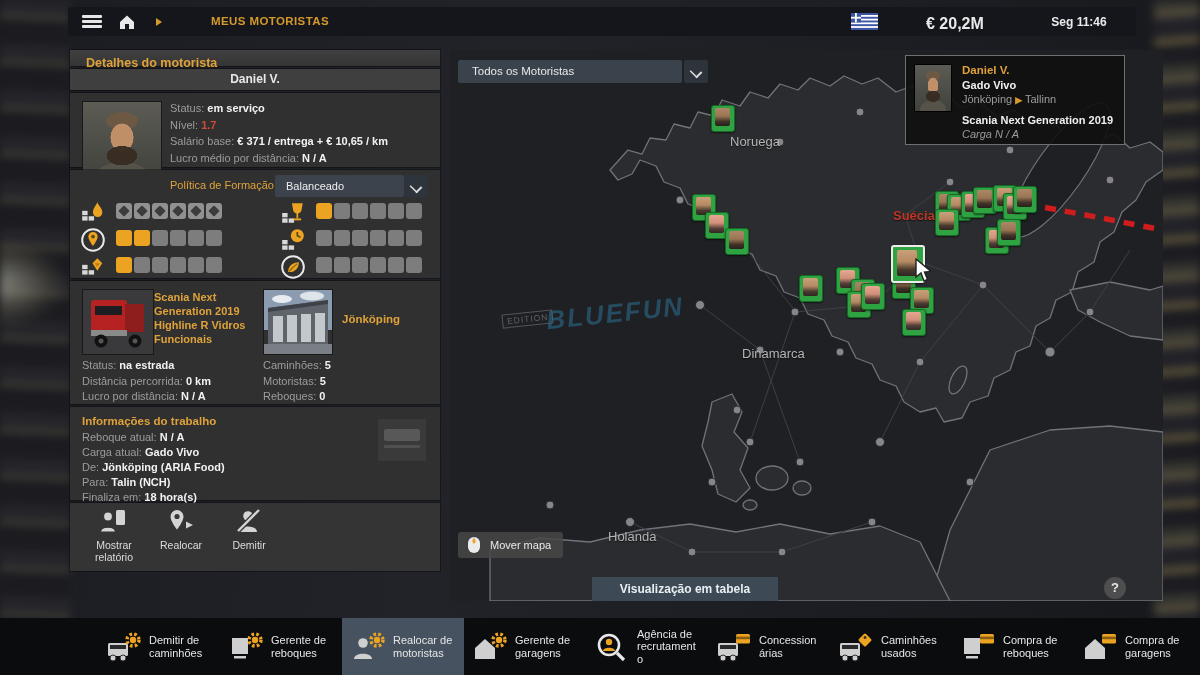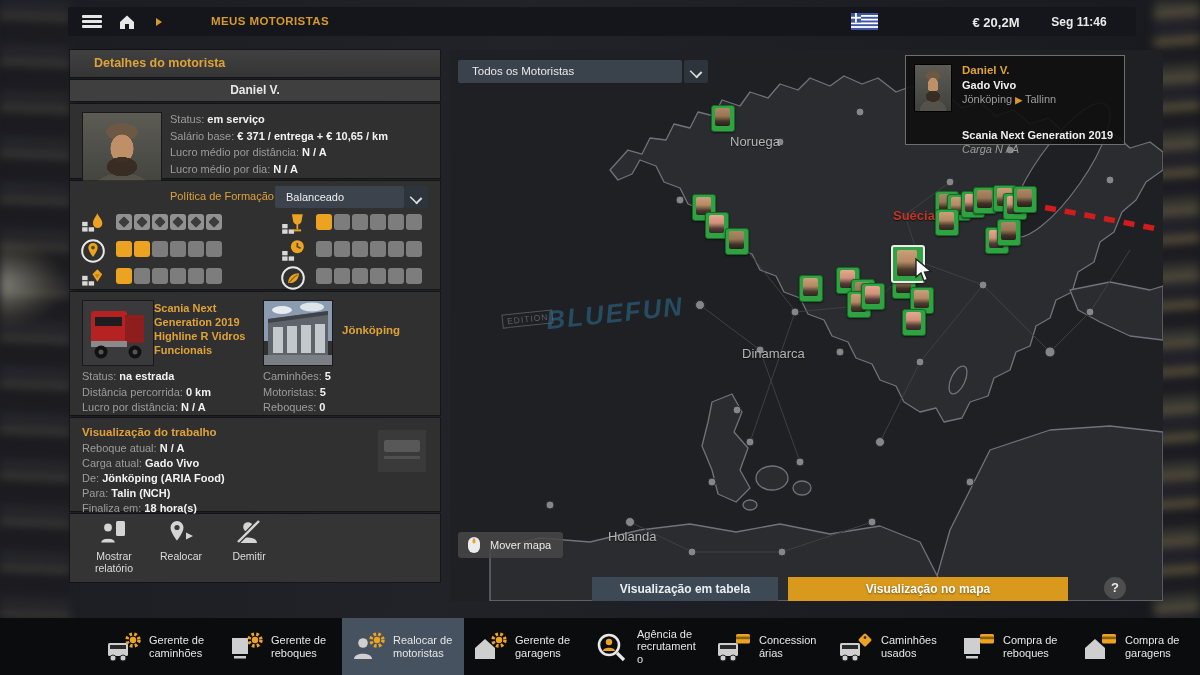--- a/index.html
+++ b/index.html
@@ -16,27 +16,27 @@
 
   
   .topbar{position:absolute;left:68px;top:7px;width:1068px;height:29px;background:#14161b;
           border-radius:3px;color:#dadada;}
   .burger{position:absolute;left:14px;top:8px;width:20px;height:13px;display:flex;flex-direction:column;justify-content:space-between;cursor:pointer;}
   .burger i{display:block;height:3px;background:#e6e6e6;border-radius:1px;}
   .home{position:absolute;left:50px;top:7px;cursor:pointer;}
   .crumb-arrow{position:absolute;left:88px;top:11px;width:0;height:0;border-left:6px solid #d59a2b;border-top:4px solid transparent;border-bottom:4px solid transparent;}
   .crumb{position:absolute;left:99px;top:8px;font-size:11.5px;font-weight:bold;color:#d59a2b;letter-spacing:.4px;padding-left:44px;}
   .flag{position:absolute;left:783px;top:6px;}
-  .money{position:absolute;left:858px;top:8px;width:140px;text-align:center;font-size:13px;font-weight:bold;color:#e9e9e9;}
+  .money{position:absolute;left:858px;top:8px;width:140px;font-size:16px;font-weight:bold;color:#e9e9e9;}
   .time{position:absolute;left:946px;top:8px;width:130px;text-align:center;font-size:12px;font-weight:bold;color:#e9e9e9;}
 
   
   .panel{position:absolute;left:70px;top:50px;width:370px;}
   .sec{position:relative;background:#303030;margin-bottom:3px;box-shadow:0 0 0 1px rgba(0,0,0,.35);}
-  .sec-hdr{height:27px;background:linear-gradient(#404040,#353535);line-height:27px;padding-left:24px;
+  .sec-hdr{height:16px;background:linear-gradient(#404040,#353535);line-height:27px;padding-left:16px;
            color:#dfa23a;font-weight:bold;font-size:12.5px;box-sizing:border-box;}
   .sec-name{height:21px;background:#3f3f3f;text-align:center;line-height:21px;color:#e8e8e8;font-size:12px;font-weight:bold;}
   .sec-info{height:74px;}
   .photo{position:absolute;left:12px;top:8px;width:78px;height:79px;border:1px solid #191919;}
   .portrait{background:
      radial-gradient(ellipse 32% 20% at 50% 68%,rgba(56,44,34,.97) 0 60%,transparent 62%),
      radial-gradient(ellipse 25% 30% at 50% 45%,#bf9068 0 58%,transparent 60%),
      radial-gradient(ellipse 36% 20% at 50% 24%,#6d5844 0 55%,transparent 57%),
      radial-gradient(ellipse 50% 28% at 50% 96%,#55524a 0 70%,transparent 72%),
      linear-gradient(180deg,#5c5c55,#41413c);}
@@ -88,21 +88,21 @@
           font-size:11.5px;line-height:23px;padding-left:14px;border-radius:2px;cursor:pointer;}
   .f-chev{left:234px;top:10px;height:23px;}
   .card{position:absolute;left:455px;top:5px;width:218px;height:88px;background:rgba(15,15,15,.9);
         border:1px solid #6f6f6f;font-size:11px;line-height:14.5px;}
   .card-photo{position:absolute;left:8px;top:8px;width:36px;height:46px;border:1px solid #000;}
   .card-text{position:absolute;left:56px;top:7px;white-space:nowrap;}
   .cname{color:#dfa23a;font-weight:bold;font-size:11.5px;}
   .ccargo{color:#f0f0f0;font-weight:bold;}
   .croute{color:#9c9c9c;}
   .croute b{color:#d59a2b;font-size:9px;}
-  .ctruck{color:#f0f0f0;font-weight:bold;margin-top:20px;}
+  .ctruck{color:#f0f0f0;font-weight:bold;margin-top:5px;}
   .cload{color:#9c9c9c;font-style:italic;}
   .marker{position:absolute;width:22px;height:25px;background:#2fa342;border:1px solid #156b26;border-radius:3px;
           box-shadow:0 1px 2px rgba(0,0,0,.55);cursor:pointer;}
   .mface{position:absolute;left:3px;top:2px;width:15px;height:18px;border-radius:2px;
          background:linear-gradient(180deg,#c9a07a 0%,#b58a63 45%,#4a3b2e 75%,#2e2620 100%);}
   .marker:nth-child(3n) .mface{filter:hue-rotate(-18deg) brightness(1.08);}
   .marker:nth-child(3n+1) .mface{filter:brightness(.85);}
   .marker.sel{width:30px;height:34px;border:2px solid #ececec;z-index:6;}
   .marker.sel .mface{left:4px;top:3px;width:20px;height:26px;}
   .cursor{position:absolute;left:462px;top:208px;z-index:9;}
@@ -159,20 +159,21 @@
 </div>
 
 <div class="panel">
   <div class="sec sec-hdr">Detalhes do motorista</div>
   <div class="sec sec-name">Daniel V.</div>
 
   <div class="sec sec-info">
     <div class="photo portrait"></div>
     <div class="info-lines">
       <div><span class="lab">Status:</span> <span class="val">em serviço</span></div>
+      <div><span class="lab">Nível:</span> <span class="red">1.7</span></div>
       <div><span class="lab">Salário base:</span> <span class="val">€ 371 / entrega + € 10,65 / km</span></div>
       <div><span class="lab">Lucro médio por distância:</span> <span class="val">N / A</span></div>
       <div><span class="lab">Lucro médio por dia:</span> <span class="val">N / A</span></div>
     </div>
   </div>
 
   <div class="sec sec-skills">
     <span class="train-label">Política de Formação:</span>
     <div class="train-select">Balanceado</div>
     <div class="chev-btn t-chev"></div>
@@ -271,21 +272,21 @@
     </div>
     <div class="stats" style="left:193px;">
       <div><span class="lab">Caminhões:</span> <span class="val">5</span></div>
       <div><span class="lab">Motoristas:</span> <span class="val">5</span></div>
       <div><span class="lab">Reboques:</span> <span class="val">0</span></div>
     </div>
   </div>
 
   <div class="sec sec-job">
     <div class="job-pad">
-      <div class="job-title">Visualização do trabalho</div>
+      <div class="job-title">Informações do trabalho</div>
       <div><span class="lab">Reboque atual:</span> <span class="val">N / A</span></div>
       <div><span class="lab">Carga atual:</span> <span class="val">Gado Vivo</span></div>
       <div><span class="lab">De:</span> <span class="val">Jönköping (ARIA Food)</span></div>
       <div><span class="lab">Para:</span> <span class="val">Talin (NCH)</span></div>
       <div><span class="lab">Finaliza em:</span> <span class="val">18 hora(s)</span></div>
     </div>
     <div class="trailer-thumb">
         <i></i>
         <em></em>
       </div>
@@ -474,41 +475,40 @@
   <div class="mover">
     <svg width="14" height="18" viewBox="0 0 14 18">
       <rect x="1" y="1" width="12" height="16" rx="6" fill="#ececec"></rect>
       <line x1="7" y1="1.5" x2="7" y2="7" stroke="#9a9a9a" stroke-width="1"></line>
       <rect x="5.5" y="3" width="3" height="4.5" rx="1.4" fill="#eca321"></rect>
     </svg>
     <span>Mover mapa</span>
   </div>
 
   <div class="btn btn-table">Visualização em tabela</div>
-  <div class="btn btn-map">Visualização no mapa</div>
   <div class="help">?</div>
 
   <svg class="cursor" width="24" height="26" viewBox="0 0 24 26">
     <path d="M4 1 L4 19 9 15 12 23 15.5 21.5 12.5 14 19 13.5 Z" fill="#fff" stroke="#222" stroke-width="1.4"></path>
   </svg>
 </div>
 
 <div class="toolbar">
   <div class="titem">
     <svg width="36" height="30" viewBox="0 0 36 30">
       <rect x="2" y="11" width="20" height="13" rx="1.5" fill="#cfcfcf"></rect>
         <rect x="4" y="13" width="16" height="4" fill="#2a2a2a"></rect>
       <circle cx="7" cy="26" r="3" fill="#cfcfcf" stroke="#2a2a2a"></circle>
         <circle cx="17" cy="26" r="3" fill="#cfcfcf" stroke="#2a2a2a"></circle>
       <g transform="translate(27,8)">
           <circle r="6" fill="none" stroke="#eca321" stroke-width="3.4" stroke-dasharray="2.6 2.2"></circle>
           <circle r="3.2" fill="#eca321"></circle>
         </g>
     </svg>
-    <span class="tlabel">Gerente de caminhões</span>
+    <span class="tlabel">Demitir de caminhões</span>
   </div>
   <div class="titem">
     <svg width="36" height="30" viewBox="0 0 36 30">
       <rect x="4" y="6" width="16" height="16" fill="#cfcfcf"></rect>
         <rect x="6" y="24" width="12" height="2.5" fill="#cfcfcf"></rect>
       <g transform="translate(27,8)">
           <circle r="6" fill="none" stroke="#eca321" stroke-width="3.4" stroke-dasharray="2.6 2.2"></circle>
           <circle r="3.2" fill="#eca321"></circle>
         </g>
     </svg>

